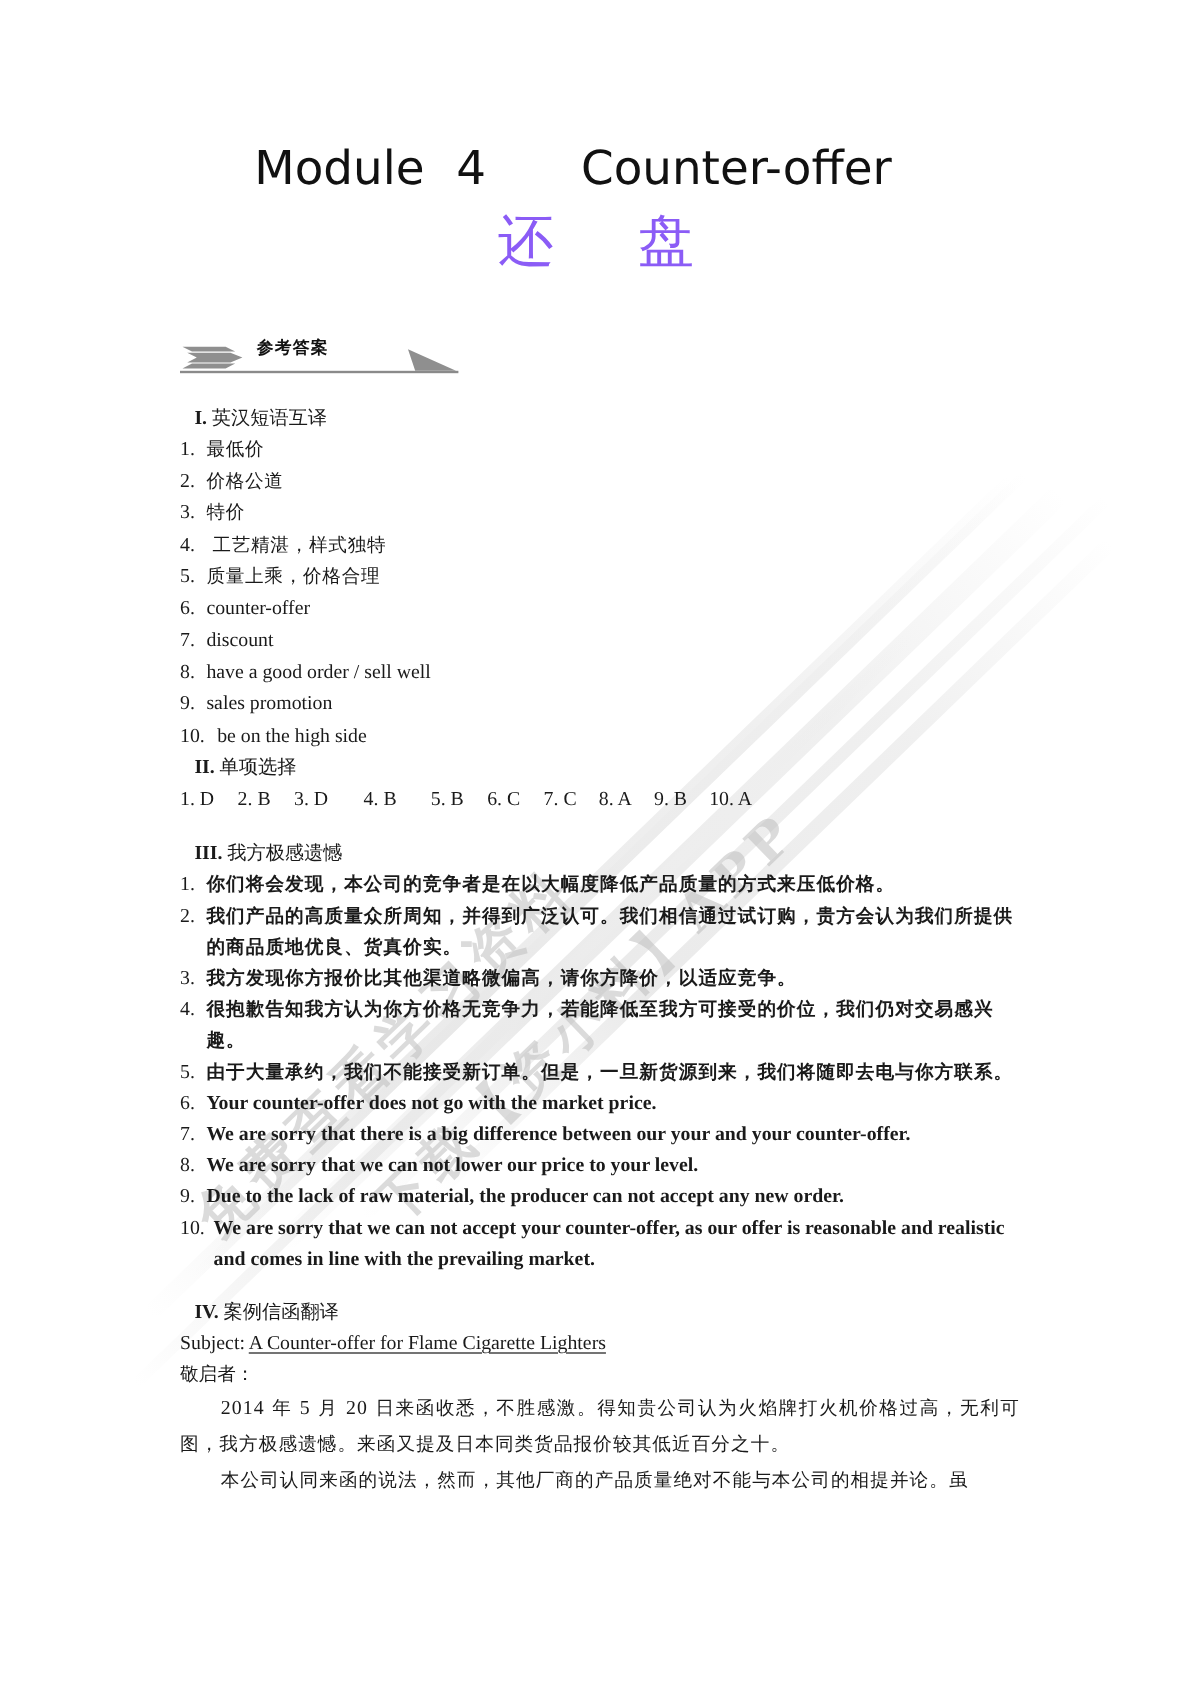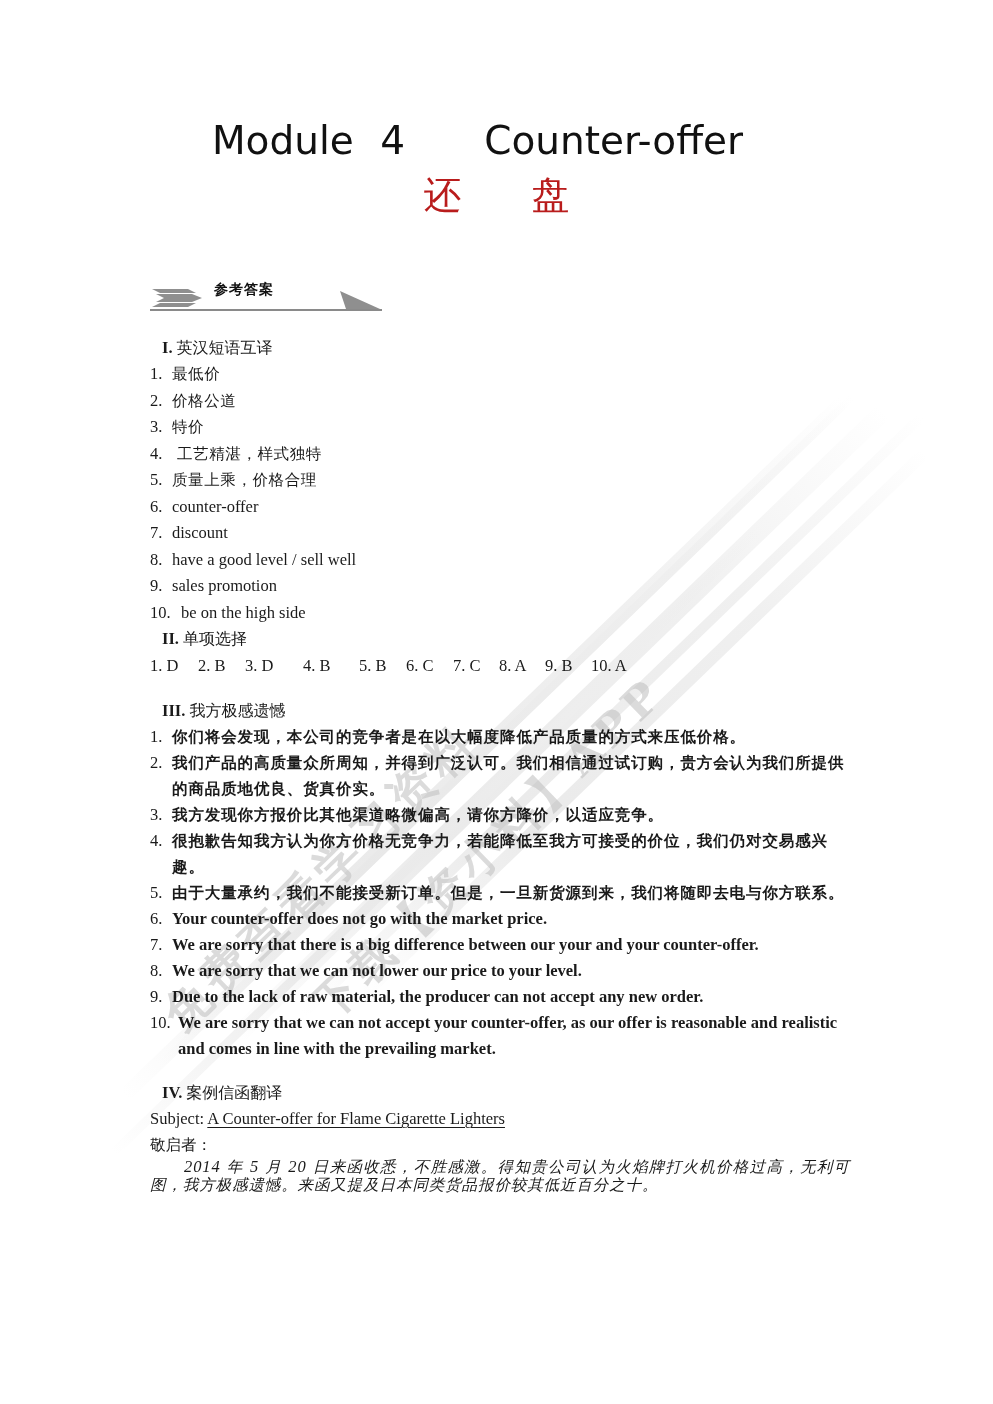--- a/index.html
+++ b/index.html
@@ -56,22 +56,22 @@
       color: #111;
       word-spacing: 14px;
       z-index: 2;
     }
     .title-zh {
       position: absolute;
       left: 0; width: 993px;
       top: 170px;
       text-align: center;
       font-family: "DejaVu Sans", sans-serif;
-      font-size: 38px;
-      color: #b91c1c;
+      font-size: 47px;
+      color: #8b5cf6;
       z-index: 2;
     }
     .title-zh span { display: inline-block; }
     .title-zh .gap { width: 70px; }
 
     
     .banner {
       position: absolute;
       left: 150px; top: 282px;
       width: 232px; height: 30px;
@@ -163,25 +163,24 @@
     }
     .subject u { text-decoration: underline; text-underline-offset: 3px; }
     .greet {
       font-family: "DejaVu Sans", sans-serif;
       font-size: 15.5px;
       line-height: 26px;
     }
     .para {
       font-family: "DejaVu Sans", sans-serif;
       font-size: 15.5px;
-      line-height: 18px;
+      line-height: 30px;
       text-indent: 34px;
       letter-spacing: 0.9px;
       text-align: justify;
-      font-style: italic;
     }
     .para .en { font-family: "Liberation Serif", serif; font-size: 16.5px; }
   </style>
 </head>
 <body>
 
 <div class="page">
 
   <div class="wm-layer">
     <div class="wm-streak" style="left:120px;top:1090px;width:1000px;height:14px;transform:rotate(-44deg);"></div>
@@ -217,21 +216,21 @@
     <div class="sec-head">
       <span>I.</span><span class="zh">英汉短语互译</span>
     </div>
     <div class="line"><span class="num">1.</span><span class="zhtxt">最低价</span></div>
     <div class="line"><span class="num">2.</span><span class="zhtxt">价格公道</span></div>
     <div class="line"><span class="num">3.</span><span class="zhtxt">特价</span></div>
     <div class="line"><span class="num" style="min-width:27px">4.</span><span class="zhtxt">工艺精湛，样式独特</span></div>
     <div class="line"><span class="num">5.</span><span class="zhtxt">质量上乘，价格合理</span></div>
     <div class="line"><span class="num">6.</span><span>counter-offer</span></div>
     <div class="line"><span class="num">7.</span><span>discount</span></div>
-    <div class="line"><span class="num">8.</span><span>have a good level / sell well</span></div>
+    <div class="line"><span class="num">8.</span><span>have a good order / sell well</span></div>
     <div class="line"><span class="num">9.</span><span>sales promotion</span></div>
     <div class="line"><span class="num" style="min-width:31px">10.</span><span>be on the high side</span></div>
 
     <div class="sec-head">
       <span>II.</span><span class="zh">单项选择</span>
     </div>
     <div class="mc-row">
       <span style="width:48px">1. D</span><span style="width:47px">2. B</span><span style="width:58px">3. D</span><span style="width:56px">4. B</span><span style="width:47px">5. B</span><span style="width:47px">6. C</span><span style="width:46px">7. C</span><span style="width:46px">8. A</span><span style="width:46px">9. B</span><span>10. A</span>
     </div>
     <div class="spacer-s"></div>
@@ -282,14 +281,15 @@
     <div class="spacer-s"></div>
 
     <div class="sec-head">
       <span>IV.</span><span class="zh">案例信函翻译</span>
     </div>
     <div class="subject">
       <span>Subject: </span><u>A Counter-offer for Flame Cigarette Lighters</u>
     </div>
     <div class="greet">敬启者：</div>
     <div class="para"><span class="en">2014</span><span> 年 </span><span class="en">5</span><span> 月 </span><span class="en">20</span><span> 日来函收悉，不胜感激。得知贵公司认为火焰牌打火机价格过高，无利可图，我方极感遗憾。来函又提及日本同类货品报价较其低近百分之十。</span></div>
+    <div class="para">本公司认同来函的说法，然而，其他厂商的产品质量绝对不能与本公司的相提并论。虽</div>
   </div>
 </div>
 
 </body></html>

